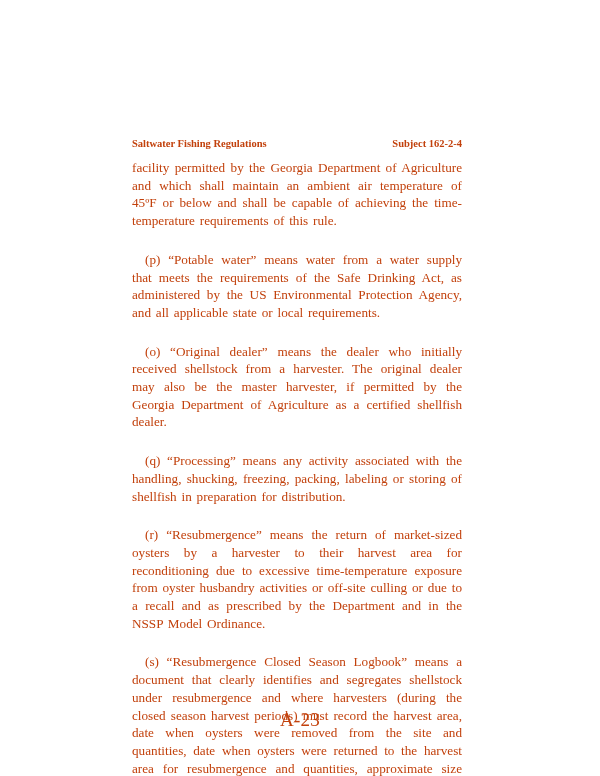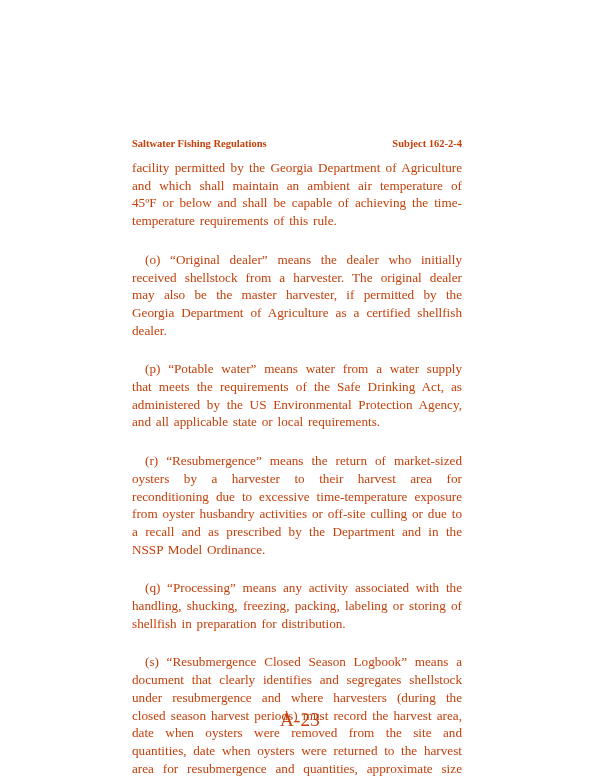--- a/index.html
+++ b/index.html
@@ -59,23 +59,23 @@
 <div class="page">
   <div class="content">
 
     <div class="doc-header">
       <span>Saltwater Fishing Regulations</span>
       <span>Subject 162-2-4</span>
     </div>
 
     <div class="doc-body">
       <p class="no-indent">facility permitted by the Georgia Department of Agriculture and which shall maintain an ambient air temperature of 45ºF or below and shall be capable of achieving the time-temperature requirements of this rule.</p>
+      <p>(p) “Potable water” means water from a water supply that meets the requirements of the Safe Drinking Act, as administered by the US Environmental Protection Agency, and all applicable state or local requirements.</p>
       <p>(o) “Original dealer” means the dealer who initially received shellstock from a harvester. The original dealer may also be the master harvester, if permitted by the Georgia Department of Agriculture as a certified shellfish dealer.</p>
-      <p>(p) “Potable water” means water from a water supply that meets the requirements of the Safe Drinking Act, as administered by the US Environmental Protection Agency, and all applicable state or local requirements.</p>
+      <p>(q) “Processing” means any activity associated with the handling, shucking, freezing, packing, labeling or storing of shellfish in preparation for distribution.</p>
       <p>(r) “Resubmergence” means the return of market-sized oysters by a harvester to their harvest area for reconditioning due to excessive time-temperature exposure from oyster husbandry activities or off-site culling or due to a recall and as prescribed by the Department and in the NSSP Model Ordinance.</p>
-      <p>(q) “Processing” means any activity associated with the handling, shucking, freezing, packing, labeling or storing of shellfish in preparation for distribution.</p>
       <p>(s) “Resubmergence Closed Season Logbook” means a document that clearly identifies and segregates shellstock under resubmergence and where harvesters (during the closed season harvest periods) must record the harvest area, date when oysters were removed from the site and quantities, date when oysters were returned to the harvest area for resubmergence and quantities, approximate size range, type and number of cages, reason for resubmergence (off-site culling, onsite culling e.g. exposure time</p>
     </div>
 
   </div>
 
   <div class="page-number">A-23</div>
 </div>
 
 </body></html>

